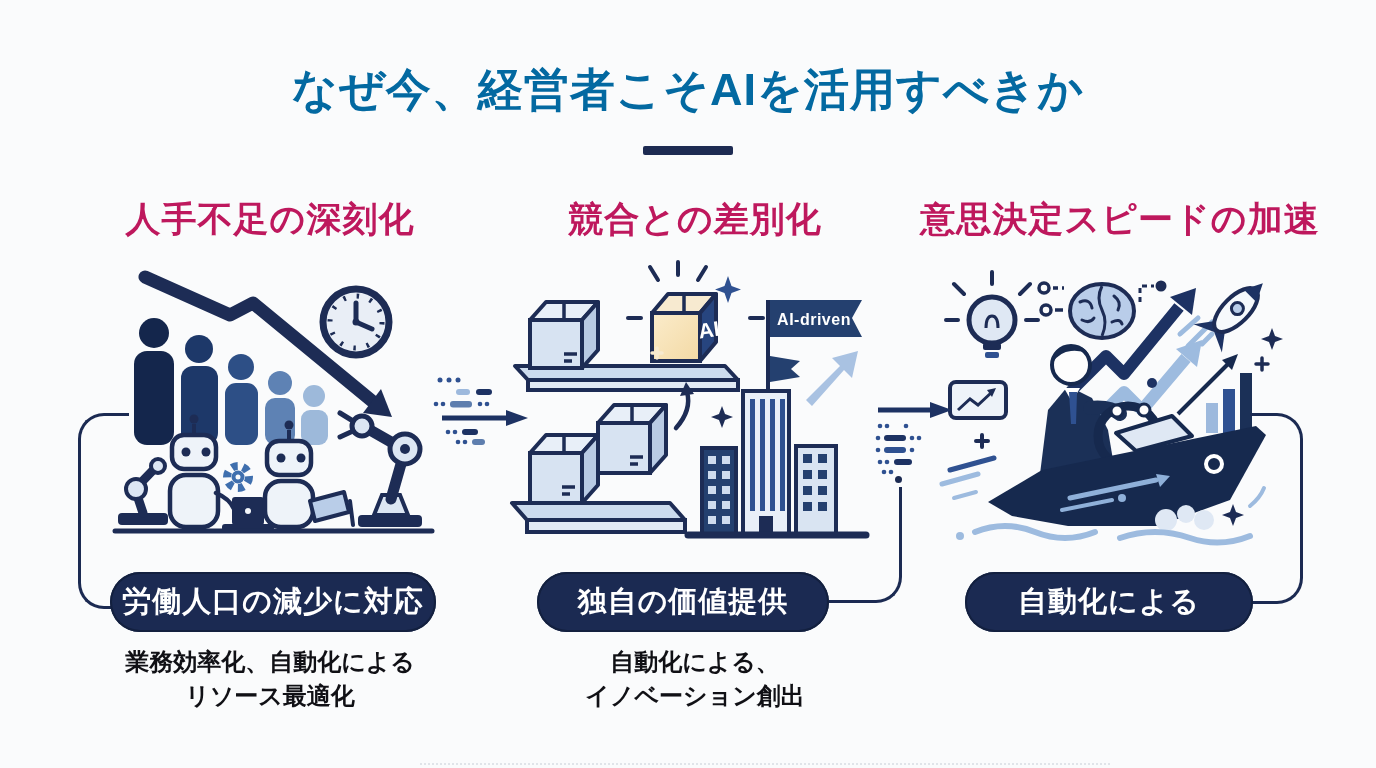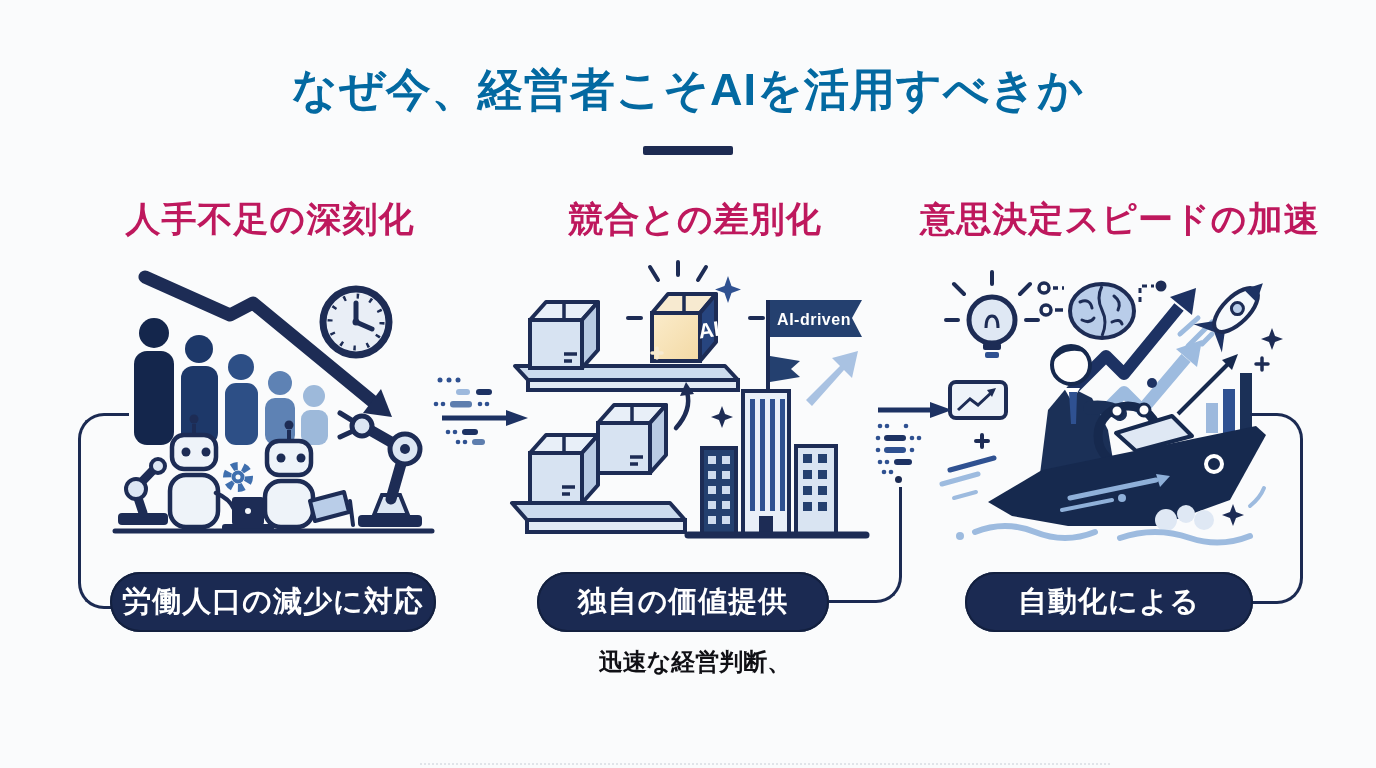--- a/index.html
+++ b/index.html
@@ -388,18 +388,23 @@
   <div class="badge b1">
     <span>労働人口の減少に対応</span>
   </div>
   <div class="badge b2">
     <span>独自の価値提供</span>
   </div>
   <div class="badge b3">
     <span>自動化による</span>
   </div>
 
+  <p class="desc d1">
+    <span>業務効率化、自動化による</span><br>
+    <span>リソース最適化</span>
+  </p>
   <p class="desc d2">
-    <span>迅速な経営判断、</span><br>
+    <span>自動化による、</span><br>
+    <span>イノベーション創出</span>
   </p>
 
   <div class="bottom-artifact"></div>
 </div>
 
 </body></html>

